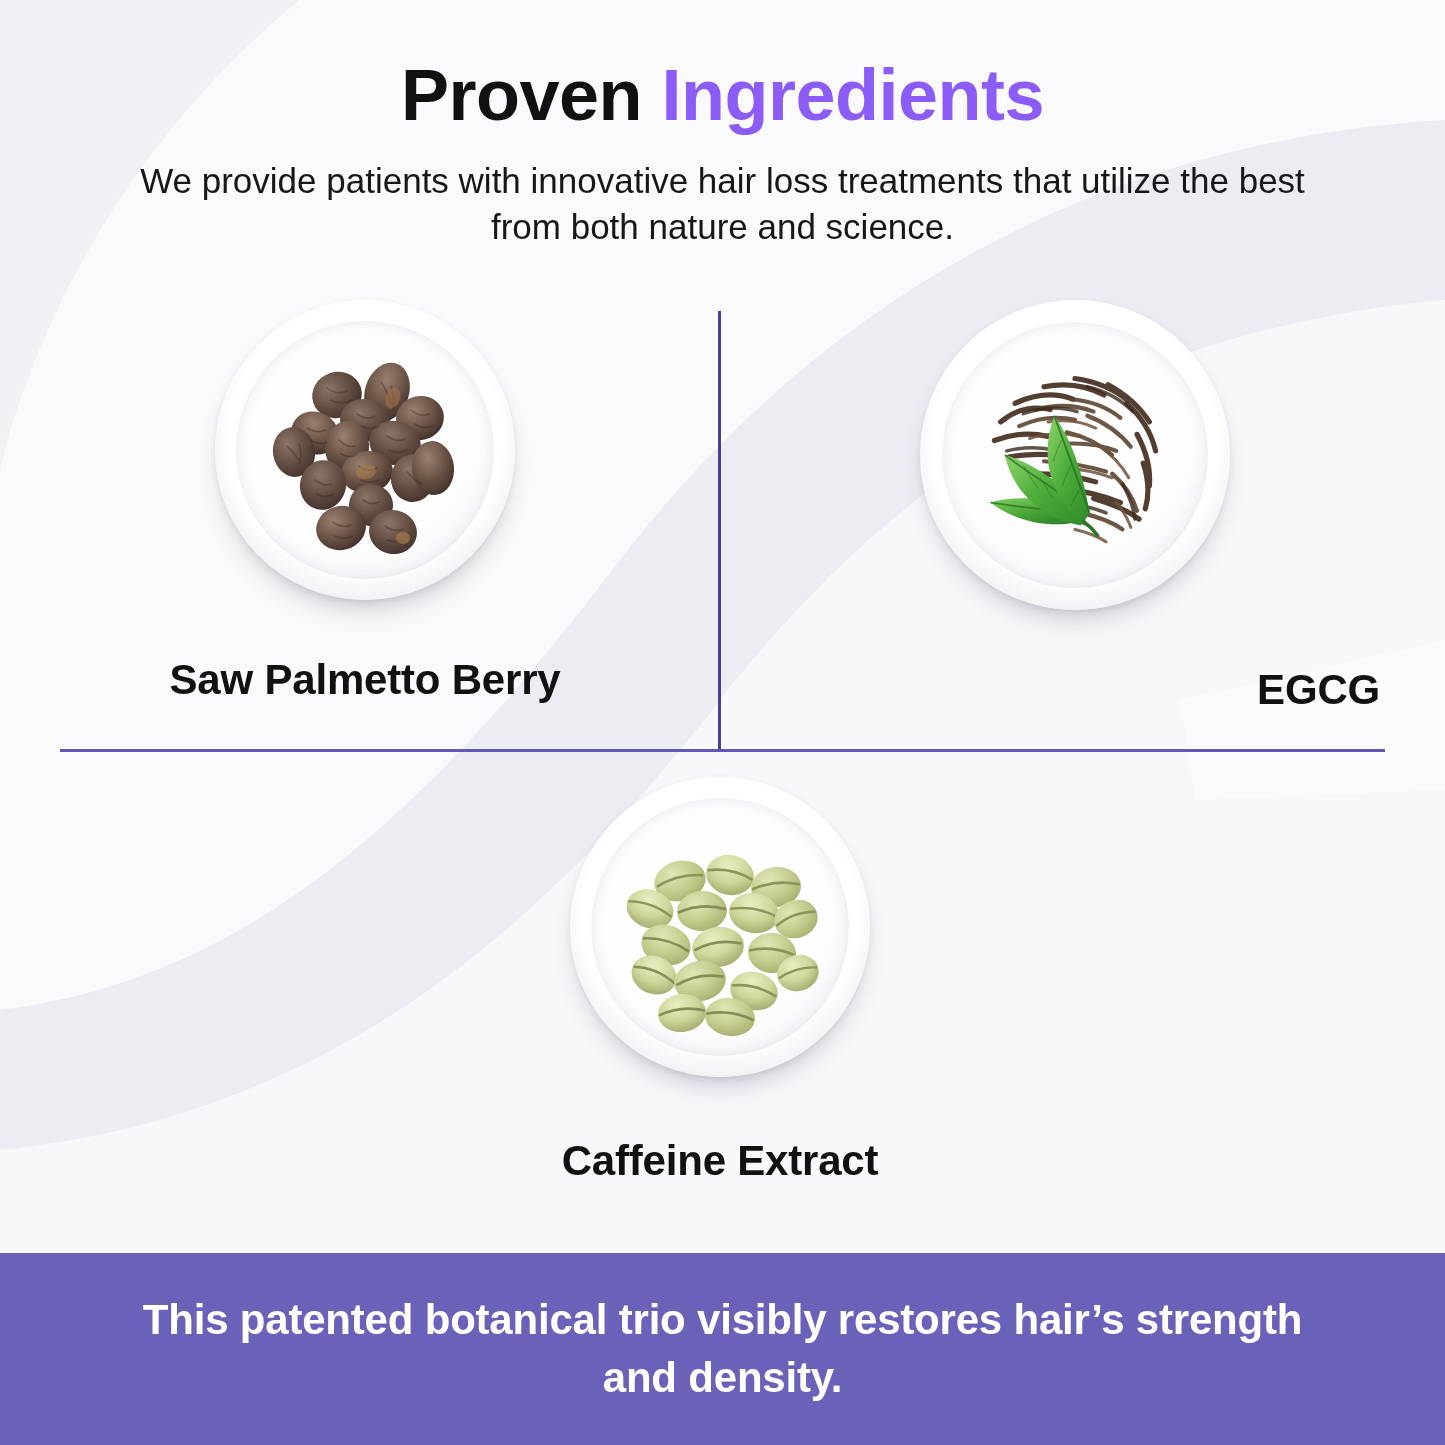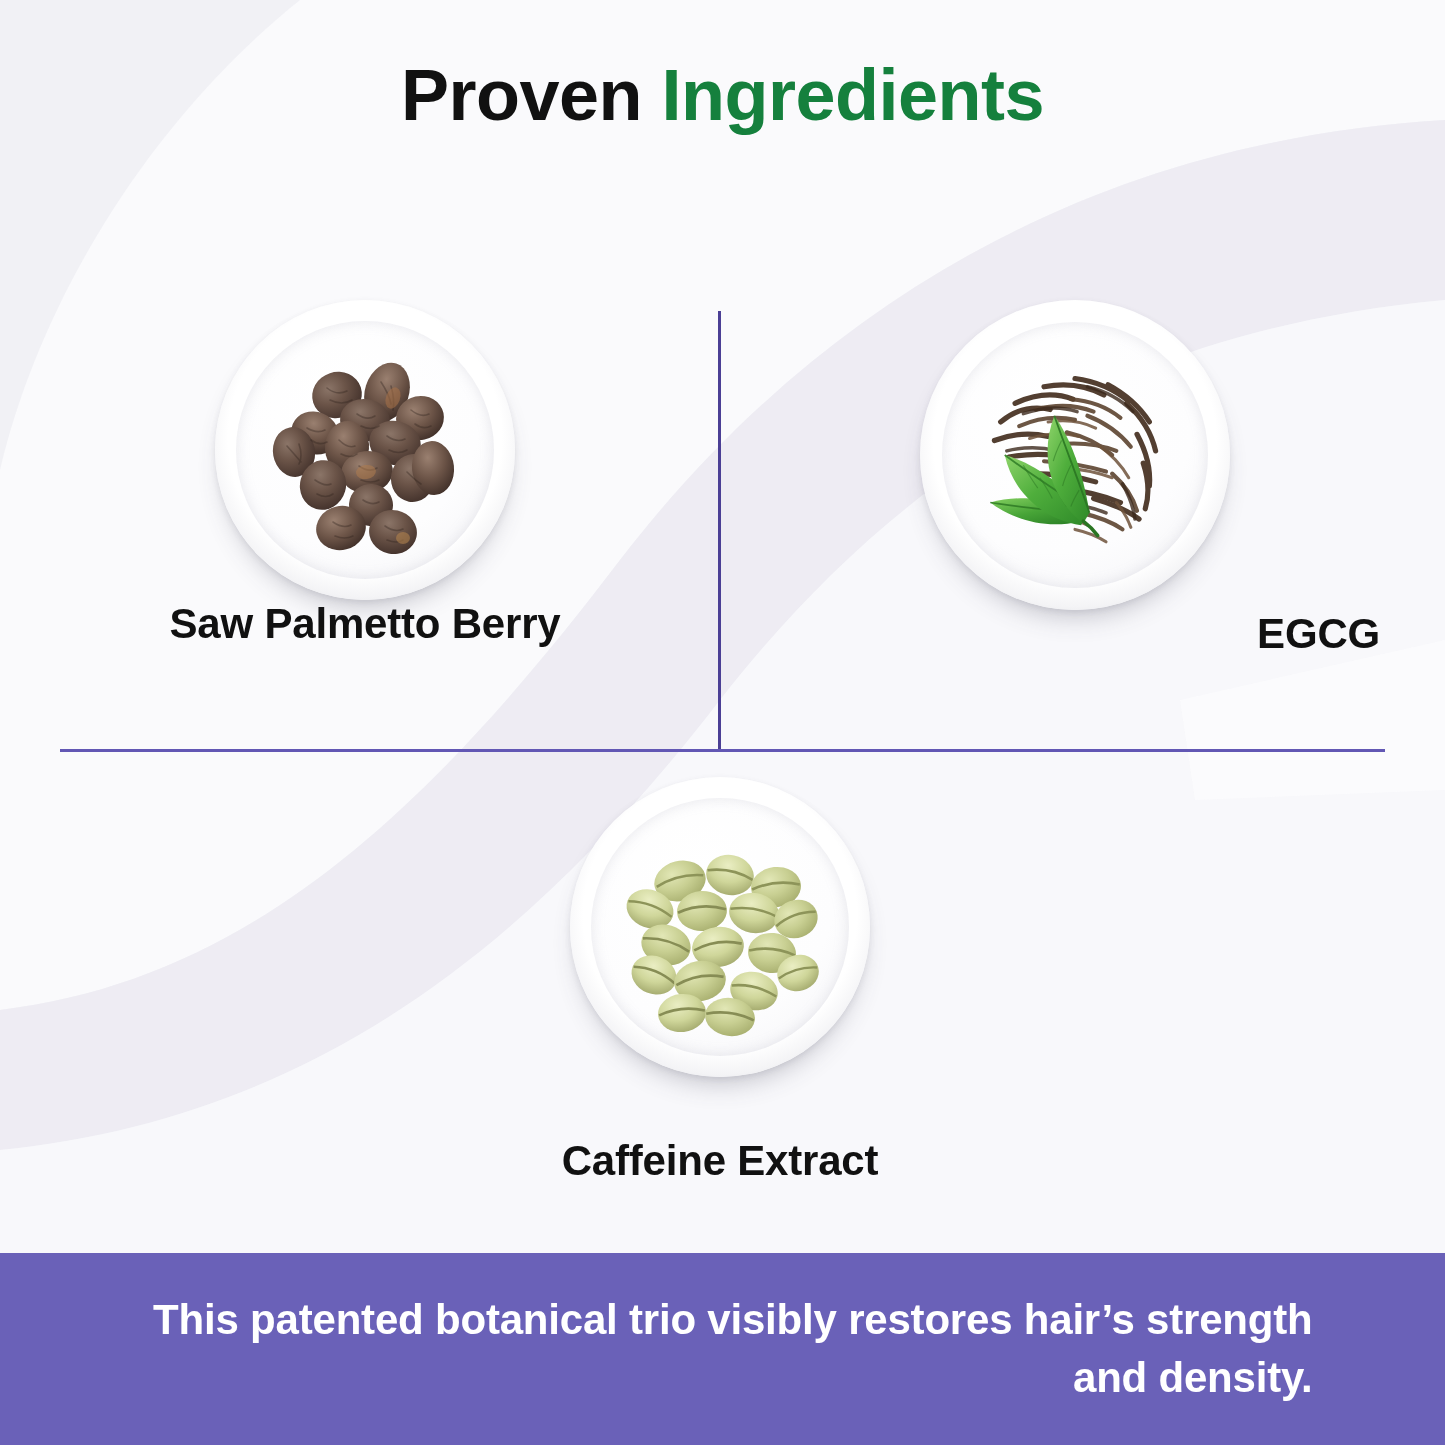--- a/index.html
+++ b/index.html
@@ -28,21 +28,21 @@
     text-align: center;
   }
   .title {
     margin: 0;
     font-size: 72px;
     font-weight: bold;
     letter-spacing: -0.5px;
     line-height: 1.05;
     color: #111111;
   }
-  .title .accent { color: #15803d; }
+  .title .accent { color: #8b5cf6; }
   .subtitle {
     margin: 24px auto 0;
     width: 1240px;
     font-size: 35px;
     line-height: 1.34;
     color: #17171a;
     font-weight: 400;
   }
 
   
@@ -93,40 +93,41 @@
   }
   .dish-contents {
     position: absolute;
     inset: 0;
     border-radius: 50%;
     overflow: hidden;
   }
   .dish-svg { position: absolute; left: 0; top: 0; width: 100%; height: 100%; }
 
   .cell-label {
+    margin-top: 56px;
     font-size: 42px;
     font-weight: bold;
     color: #111111;
     letter-spacing: -0.2px;
   }
   .cell-c .cell-label { margin-top: 60px; }
 
   
   .banner {
     position: absolute;
     left: 0; top: 1253px;
     width: 1445px; height: 192px;
     background: #6a61b8;
     display: flex;
     align-items: center;
     justify-content: center;
   }
   .banner-text {
     width: 1180px;
-    text-align: right;
+    text-align: center;
     color: #ffffff;
     font-size: 42px;
     font-weight: bold;
     line-height: 1.38;
     letter-spacing: -0.2px;
   }
 </style>
 </head>
 <body>
 
@@ -145,20 +146,21 @@
 
       <path d="M1180,700 L1445,640 L1445,790 L1195,800 Z" fill="#fbfbfd" opacity="0.95"></path>
 
       <path d="M0,0 L300,0 C150,120 40,300 0,470 Z" fill="#edecf2" opacity="0.7"></path>
     </svg>
   </div>
 
   <div class="header">
     <h1 class="title"><span>Proven</span>
       <span class="accent">Ingredients</span></h1>
+    <p class="subtitle">We provide patients with innovative hair loss treatments that utilize the best from both nature and science.</p>
   </div>
 
   <div class="rule-h"></div>
   <div class="rule-v"></div>
 
   <div class="cell cell-a">
     <div class="dish-wrap">
       <div class="dish"></div>
       <div class="dish-contents">
         <svg class="dish-svg" viewBox="0 0 300 300">

